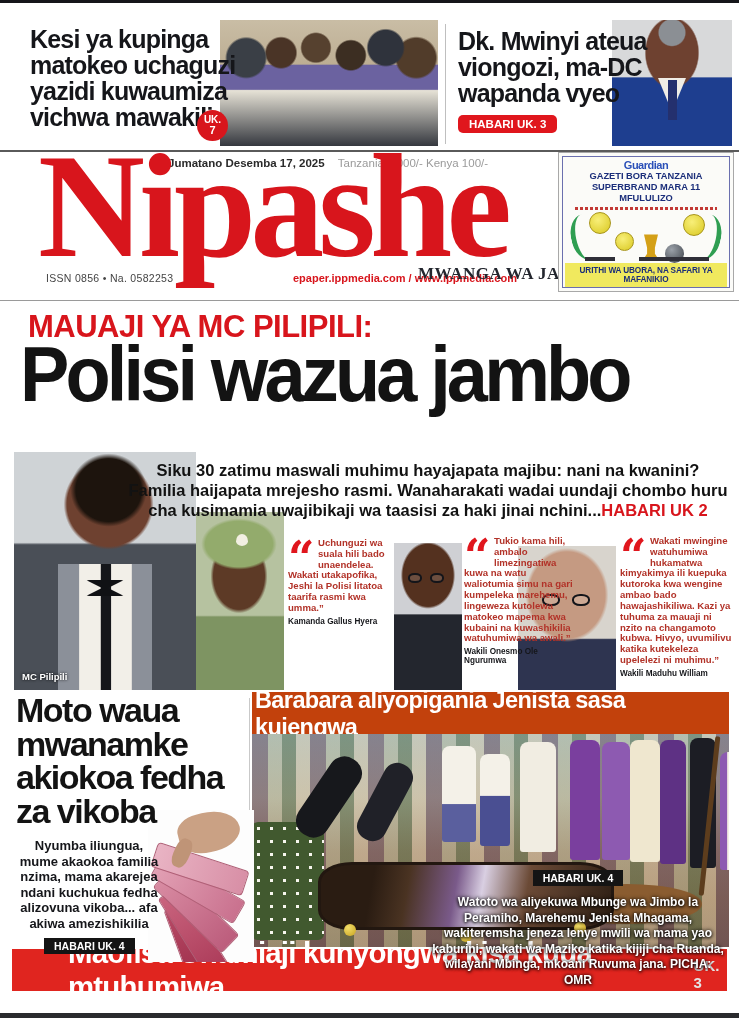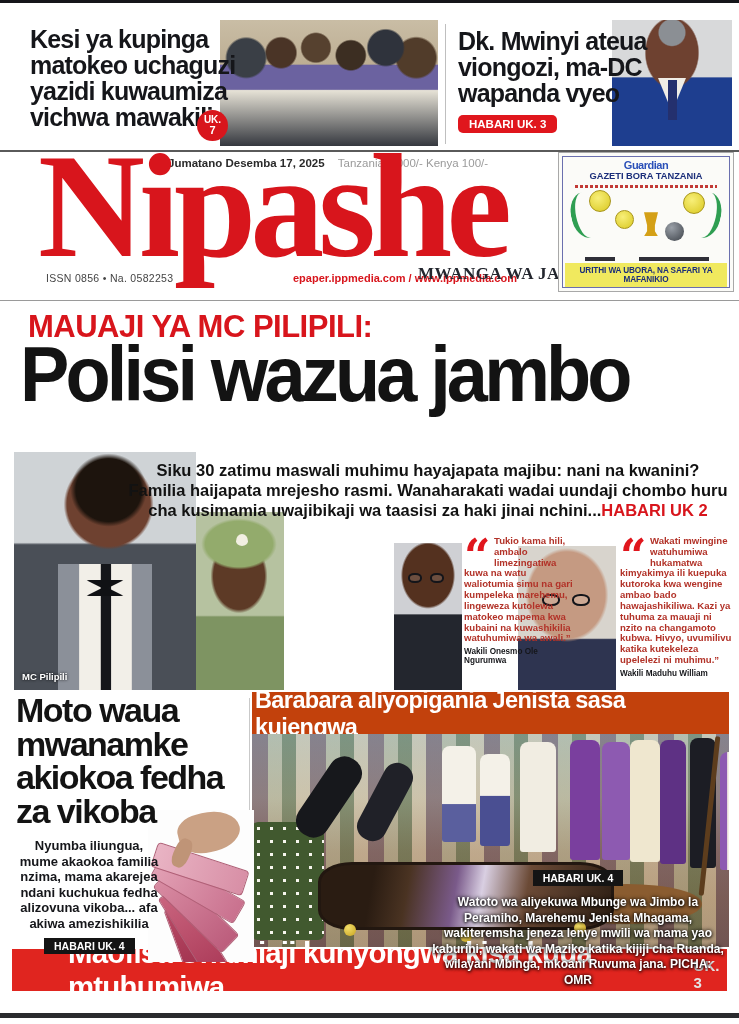--- a/index.html
+++ b/index.html
@@ -181,20 +181,21 @@
   </div>
   <div class="mast-title">Nipashe</div>
   <div class="issn">ISSN 0856 • Na. 0582253</div>
   <div class="website">epaper.ippmedia.com / www.ippmedia.com</div>
   <div class="slogan">MWANGA WA JAMII</div>
 
   <div class="guardian">
     <div class="g-inner">
       <div class="g-logo">Guardian</div>
       <div class="g-line">GAZETI BORA TANZANIA</div>
+      <div class="g-line">SUPERBRAND MARA 11 MFULULIZO</div>
       <div class="g-fineprint"></div>
       <div class="g-trophies">
         <div class="g-swoosh g-sw-l"></div>
         <div class="g-swoosh g-sw-r"></div>
         <div class="g-medal g-m1"></div>
         <div class="g-medal g-m2"></div>
         <div class="g-medal g-m3"></div>
         <div class="g-cup"></div>
         <div class="g-ball"></div>
         <div class="g-base g-b1"></div>
@@ -222,20 +223,25 @@
   </div>
   <div class="photo ph-glassesman">
     <div class="spects sp-l"></div>
     <div class="spects sp-r"></div>
   </div>
   <div class="photo ph-baldman">
     <div class="spects sp-l"></div>
     <div class="spects sp-r"></div>
   </div>
 
+  <div class="quote q1">
+    <div class="quote-mark"></div>
+    <div class="quote-text">Uchunguzi wa suala hili bado unaendelea. Wakati utakapofika, Jeshi la Polisi litatoa taarifa rasmi kwa umma.”</div>
+    <div class="quote-attrib">Kamanda Gallus Hyera</div>
+  </div>
   <div class="quote q2">
     <div class="quote-mark"></div>
     <div class="quote-text">Tukio kama hili, ambalo limezingatiwa kuwa na watu waliotumia simu na gari kumpeleka marehemu, lingeweza kutolewa matokeo mapema kwa kubaini na kuwashikilia watuhumiwa wa awali.”</div>
     <div class="quote-attrib">Wakili Onesmo Ole Ngurumwa</div>
   </div>
   <div class="quote q3">
     <div class="quote-mark"></div>
     <div class="quote-text">Wakati mwingine watuhumiwa hukamatwa kimyakimya ili kuepuka kutoroka kwa wengine ambao bado hawajashikiliwa. Kazi ya tuhuma za mauaji ni nzito na changamoto kubwa. Hivyo, uvumilivu katika kutekeleza upelelezi ni muhimu.”</div>
     <div class="quote-attrib">Wakili Maduhu William</div>
   </div>

